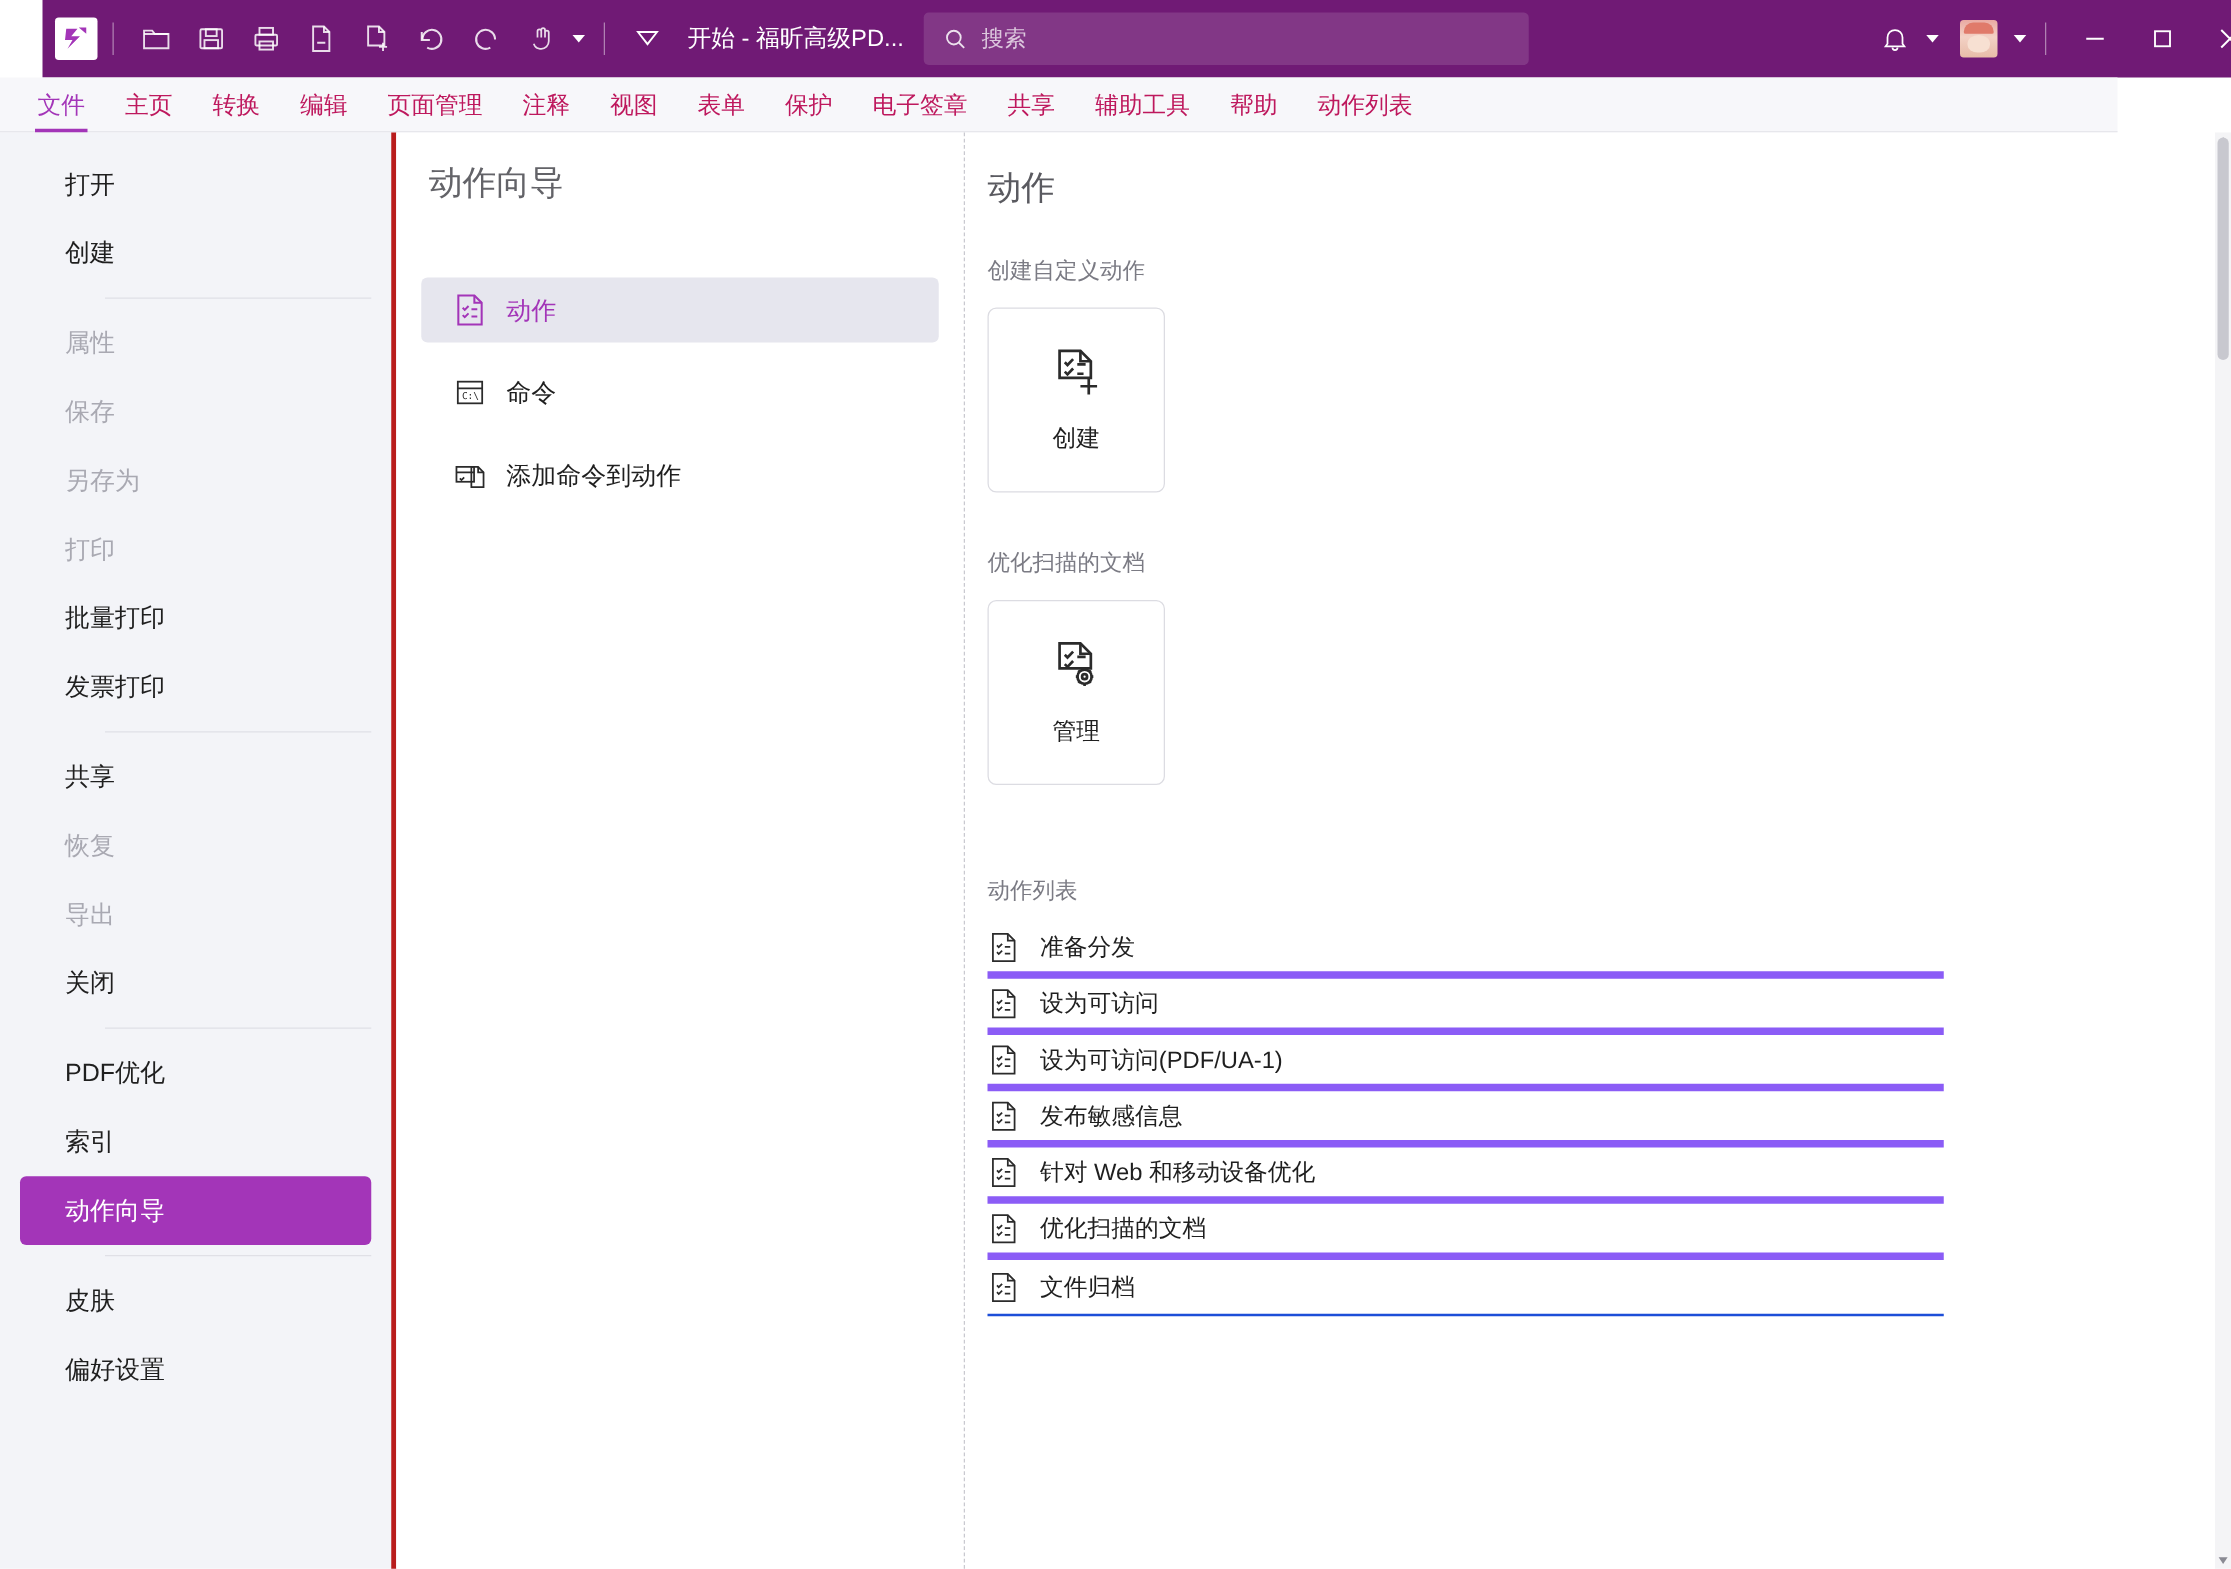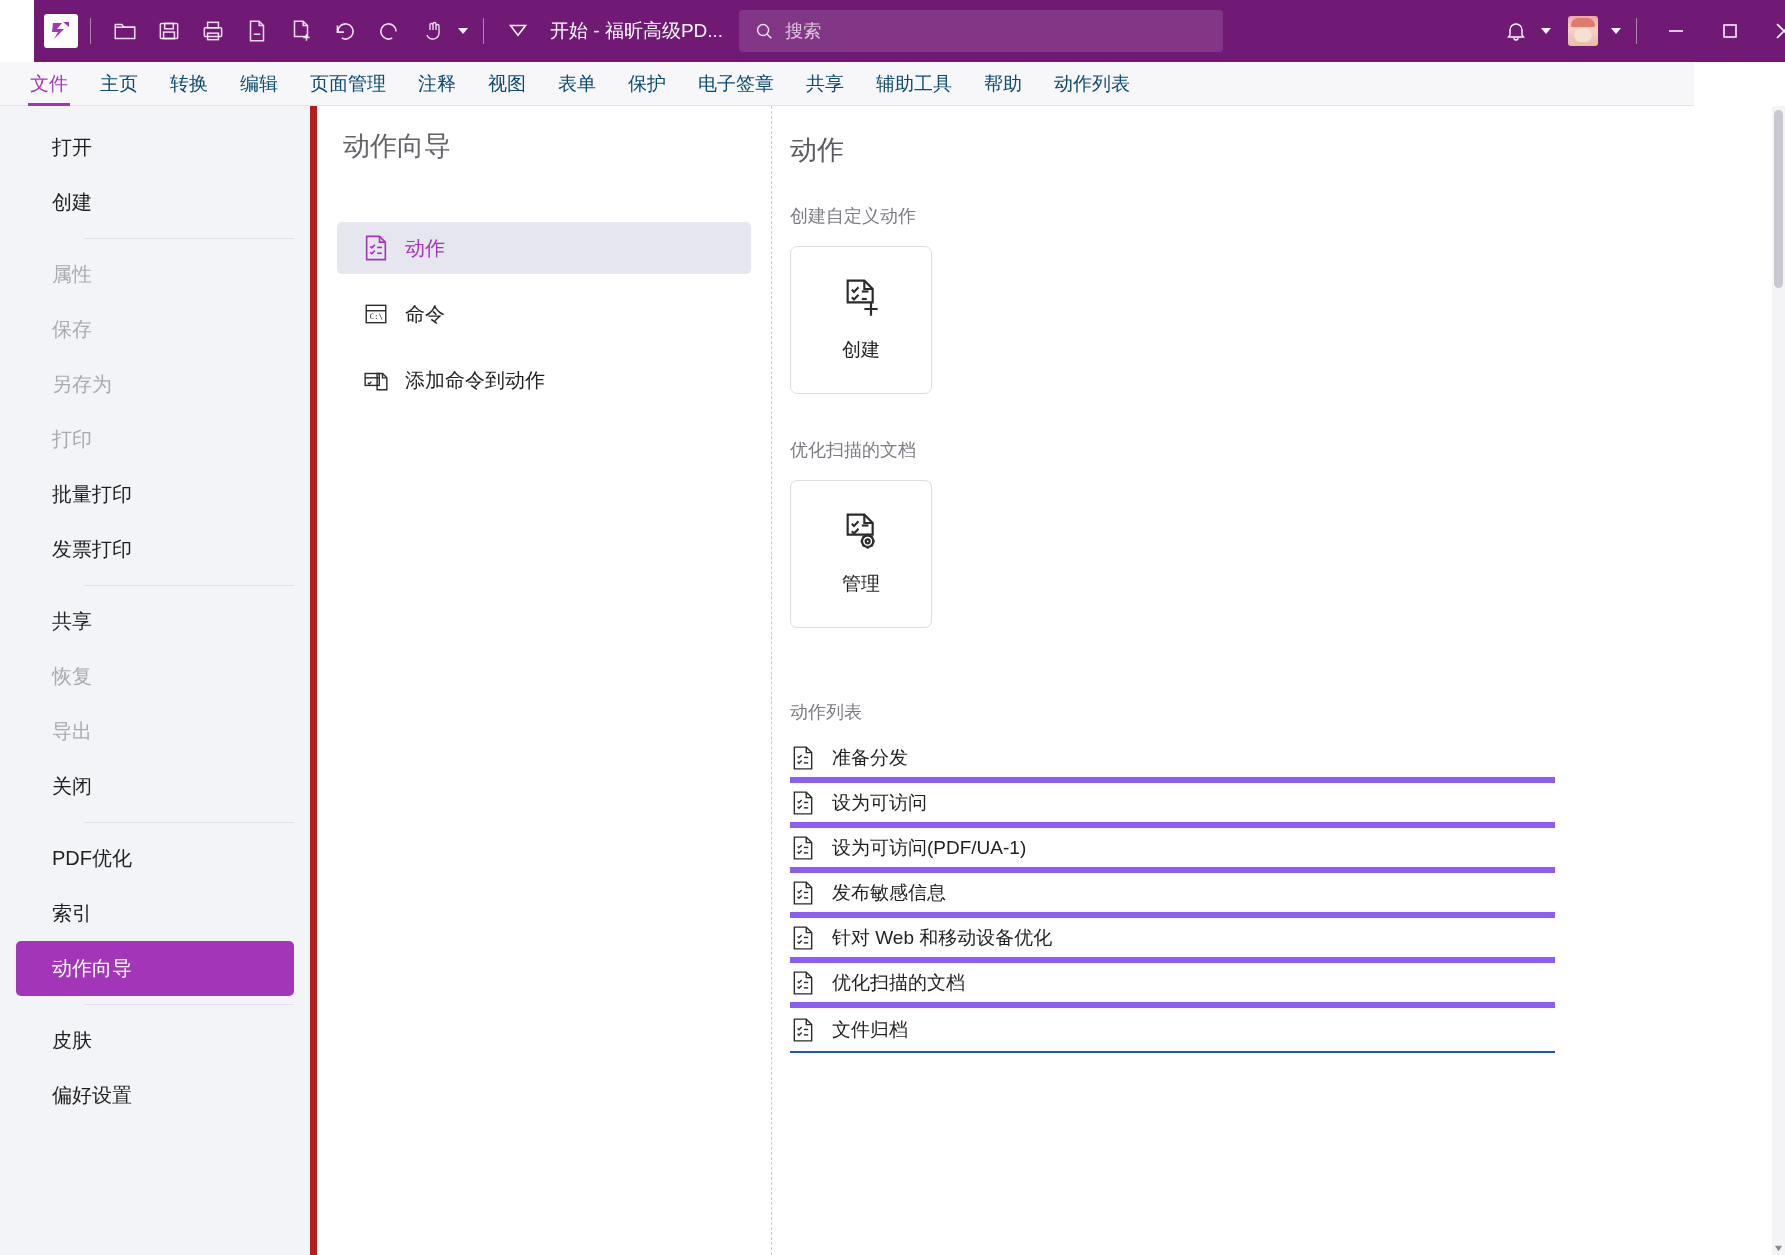--- a/index.html
+++ b/index.html
@@ -86,42 +86,42 @@
   
   .ribbon {
     position: absolute; top: 62px; left: 0;
     width: 1694px; height: 44px;
     background: #F7F7FA;
     border-bottom: 1px solid #e2e2e8;
     display: flex; align-items: flex-start;
     padding-left: 14px;
   }
   .rtab {
-    font-size: 19px; color: #0c4a6e;
+    font-size: 19px; color: #be185d;
     padding: 0 16px; height: 44px;
     display: flex; align-items: center; position: relative;
     white-space: nowrap;
   }
   .rtab.active { color: #A335B8; }
   .rtab.active::after {
     content:""; position:absolute; bottom:0; left:14px; right:14px;
     height:3px; background:#A335B8;
   }
 
   
   .body {
     position: absolute; top: 106px; left: 0;
     width: 1785px; height: 1149px; display: flex;
   }
 
   
   .sidebar {
     width: 317px; height: 100%;
     background: #F3F4F8;
-    border-right: 7px solid #b91c1c;
+    border-right: 4px solid #b91c1c;
     padding-top: 14px; position: relative;
     overflow: hidden;
   }
   .side-item {
     height: 55px; display: flex; align-items: center;
     padding-left: 36px;
     font-size: 20px; color: #1f1f1f;
     margin: 0 16px; border-radius: 5px;
   }
   .side-item.disabled { color: #a9a9b2; }

